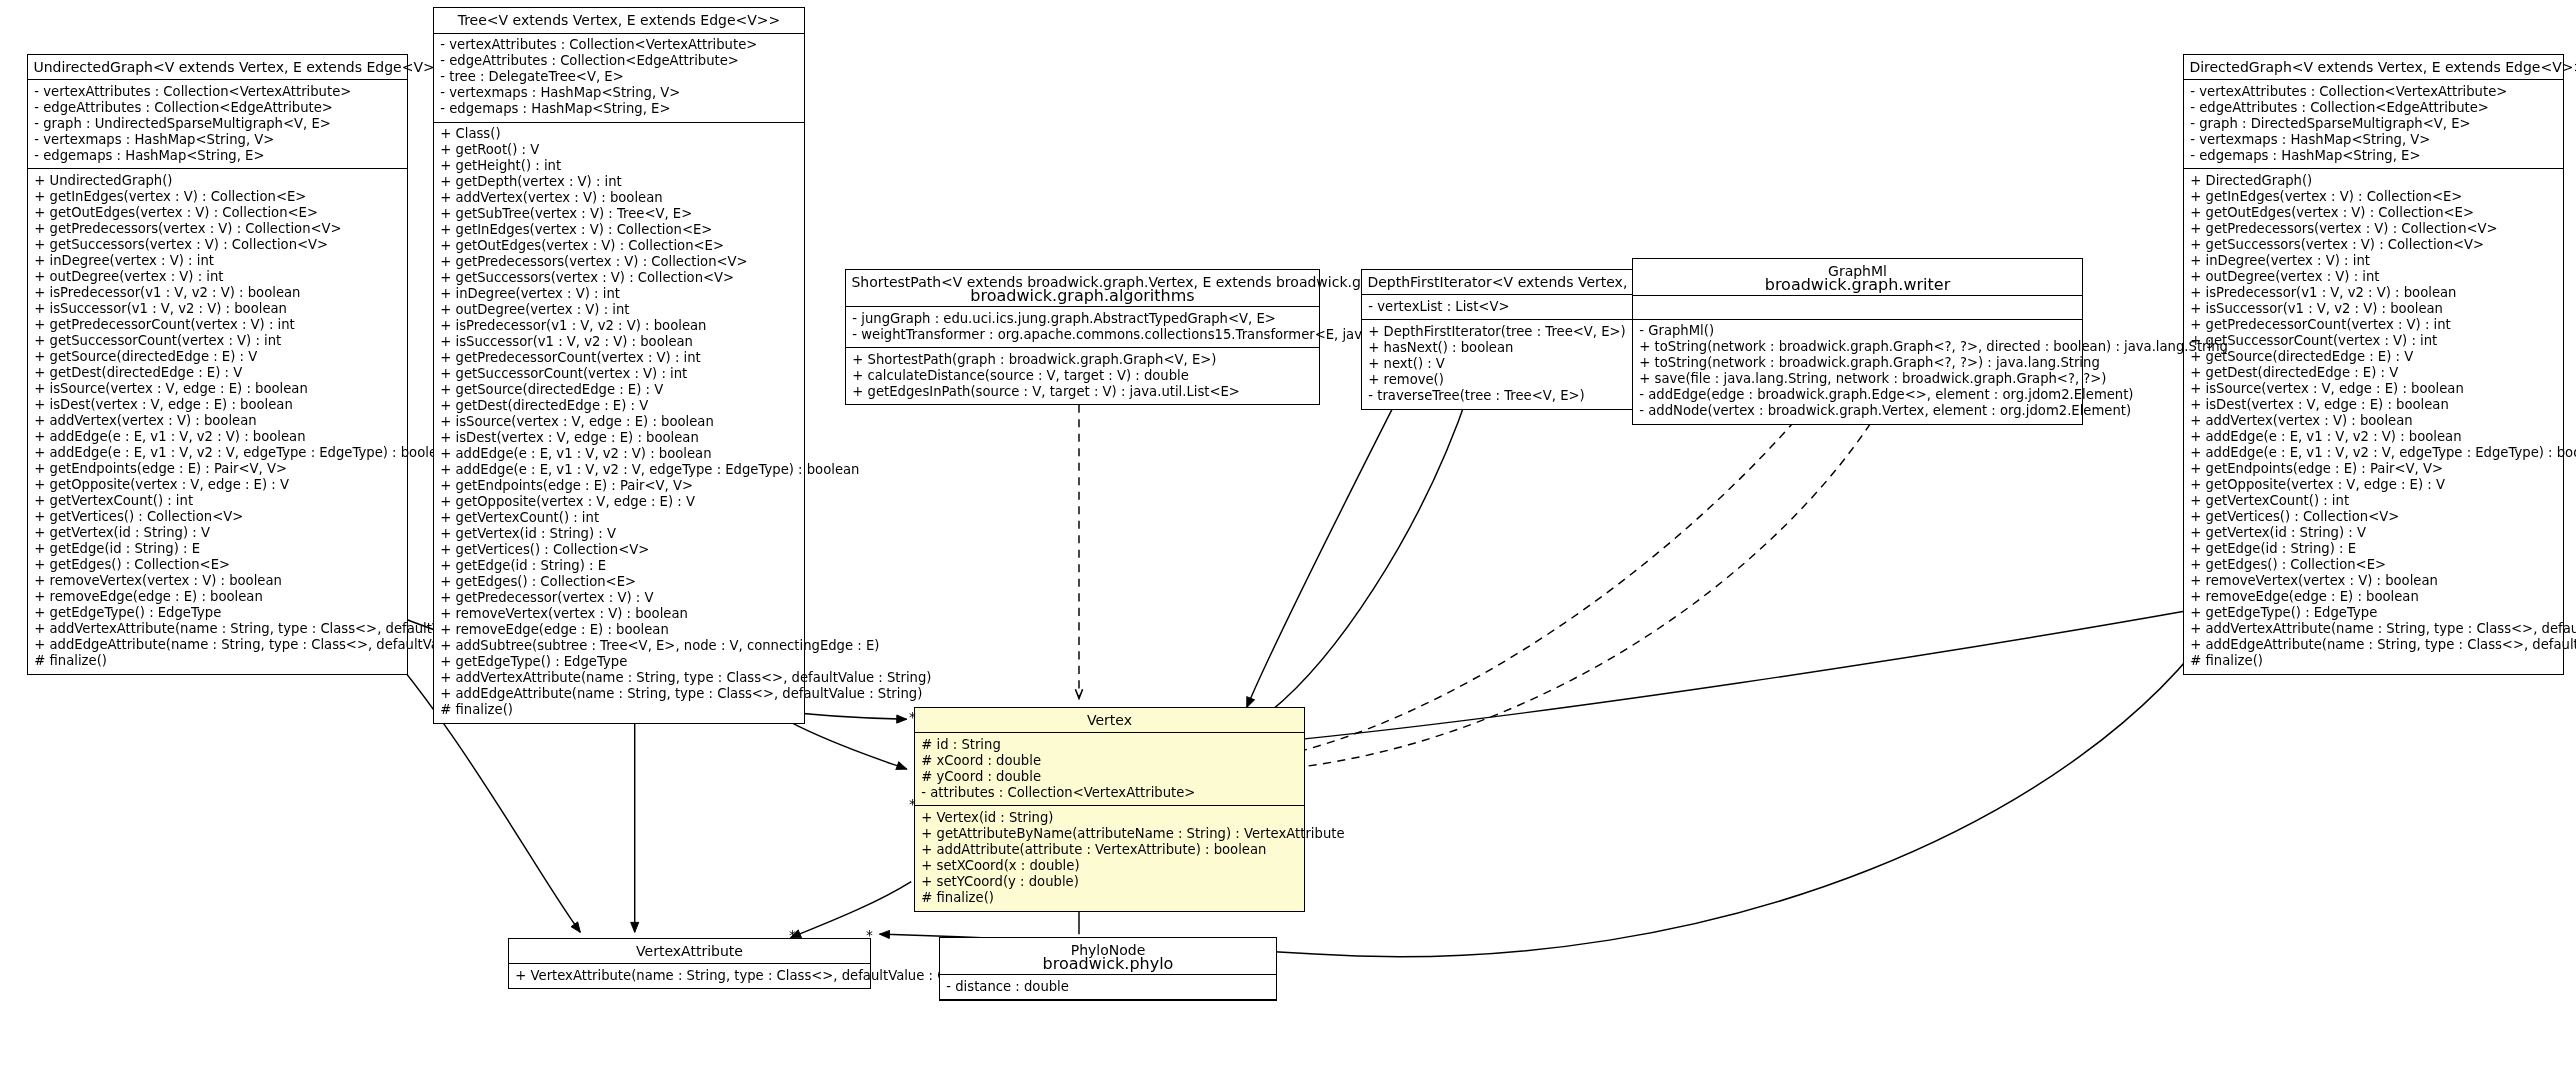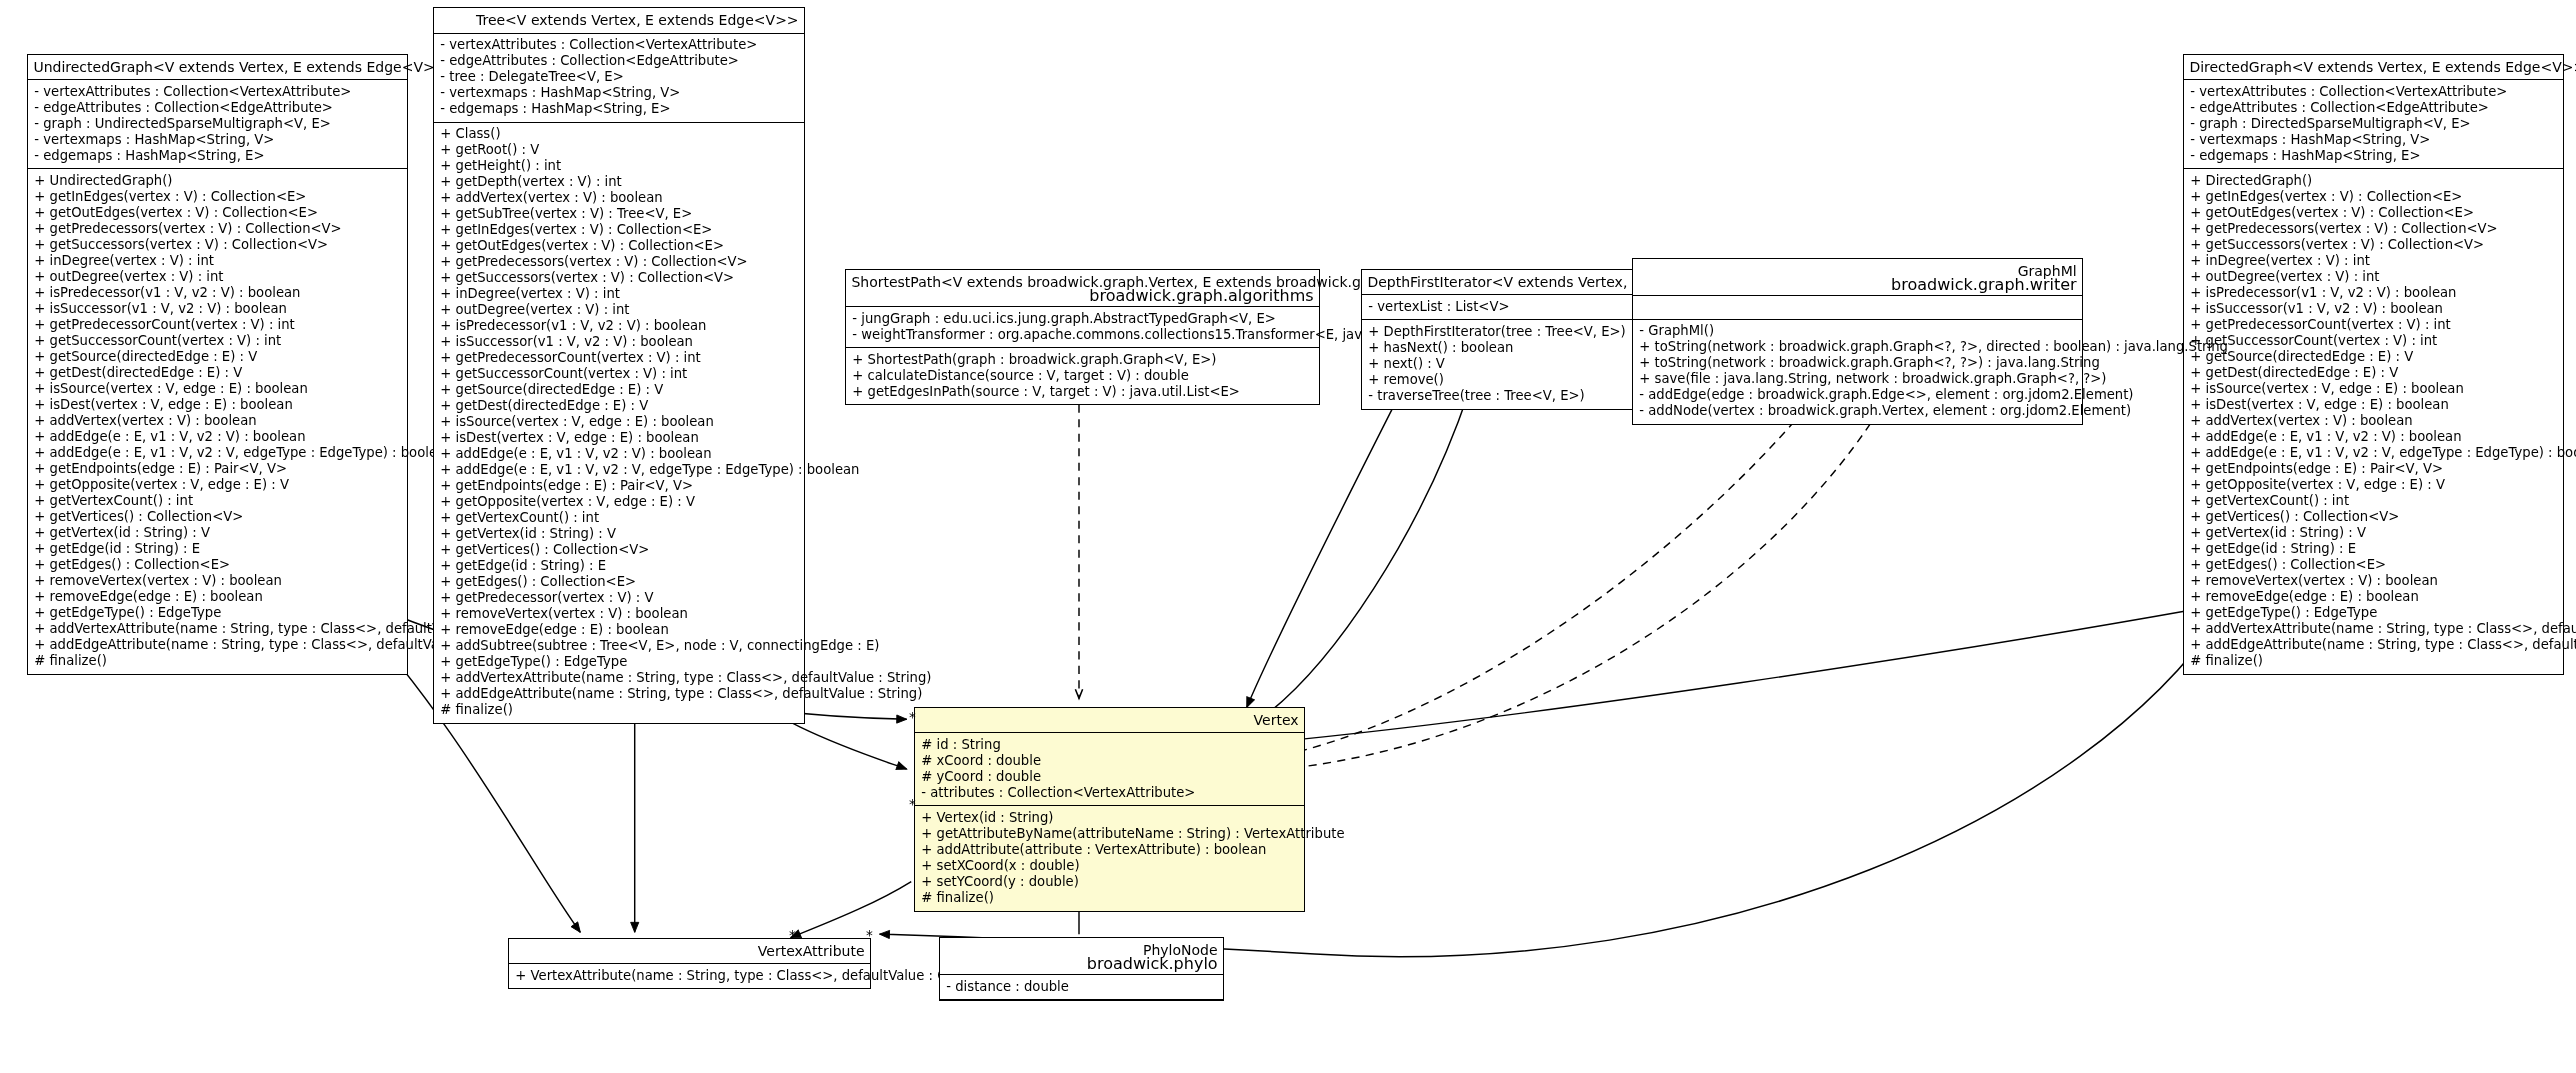--- a/index.html
+++ b/index.html
@@ -34,21 +34,21 @@
     border: 1.5px solid #000000;
     background: #ffffff;
     z-index: 5;
   }
   .uml-class.highlight {
     background: #fdfbd2;
   }
   .cls-header {
     box-sizing: border-box;
     border-bottom: 1.5px solid #000000;
-    text-align: right;
+    text-align: center;
     padding: 3.6px 5.4px 4.5px 5.4px;
   }
   .cls-title {
     font-size: 14px;
     line-height: 16.3px;
     color: #000000;
     white-space: nowrap;
   }
   .cls-pkg {
     font-size: 16px;
@@ -344,21 +344,21 @@
 
   <div class="uml-class" style="left:508px; top:938px; width:363px;">
     <div class="cls-header">
       <div class="cls-title">VertexAttribute</div>
     </div>
     <div class="cls-ops">
         <div class="member">+ VertexAttribute(name : String, type : Class&lt;&gt;, defaultValue : Object)</div>
       </div>
   </div>
 
-  <div class="uml-class" style="left:939px; top:937px; width:285px;">
+  <div class="uml-class" style="left:939px; top:937px; width:338px;">
     <div class="cls-header">
       <div class="cls-title">PhyloNode</div>
       <div class="cls-pkg">broadwick.phylo</div>
     </div>
     <div class="cls-attrs">
         <div class="member">- distance : double</div>
       </div>
   </div>
 
   <div id="mult-layer">

